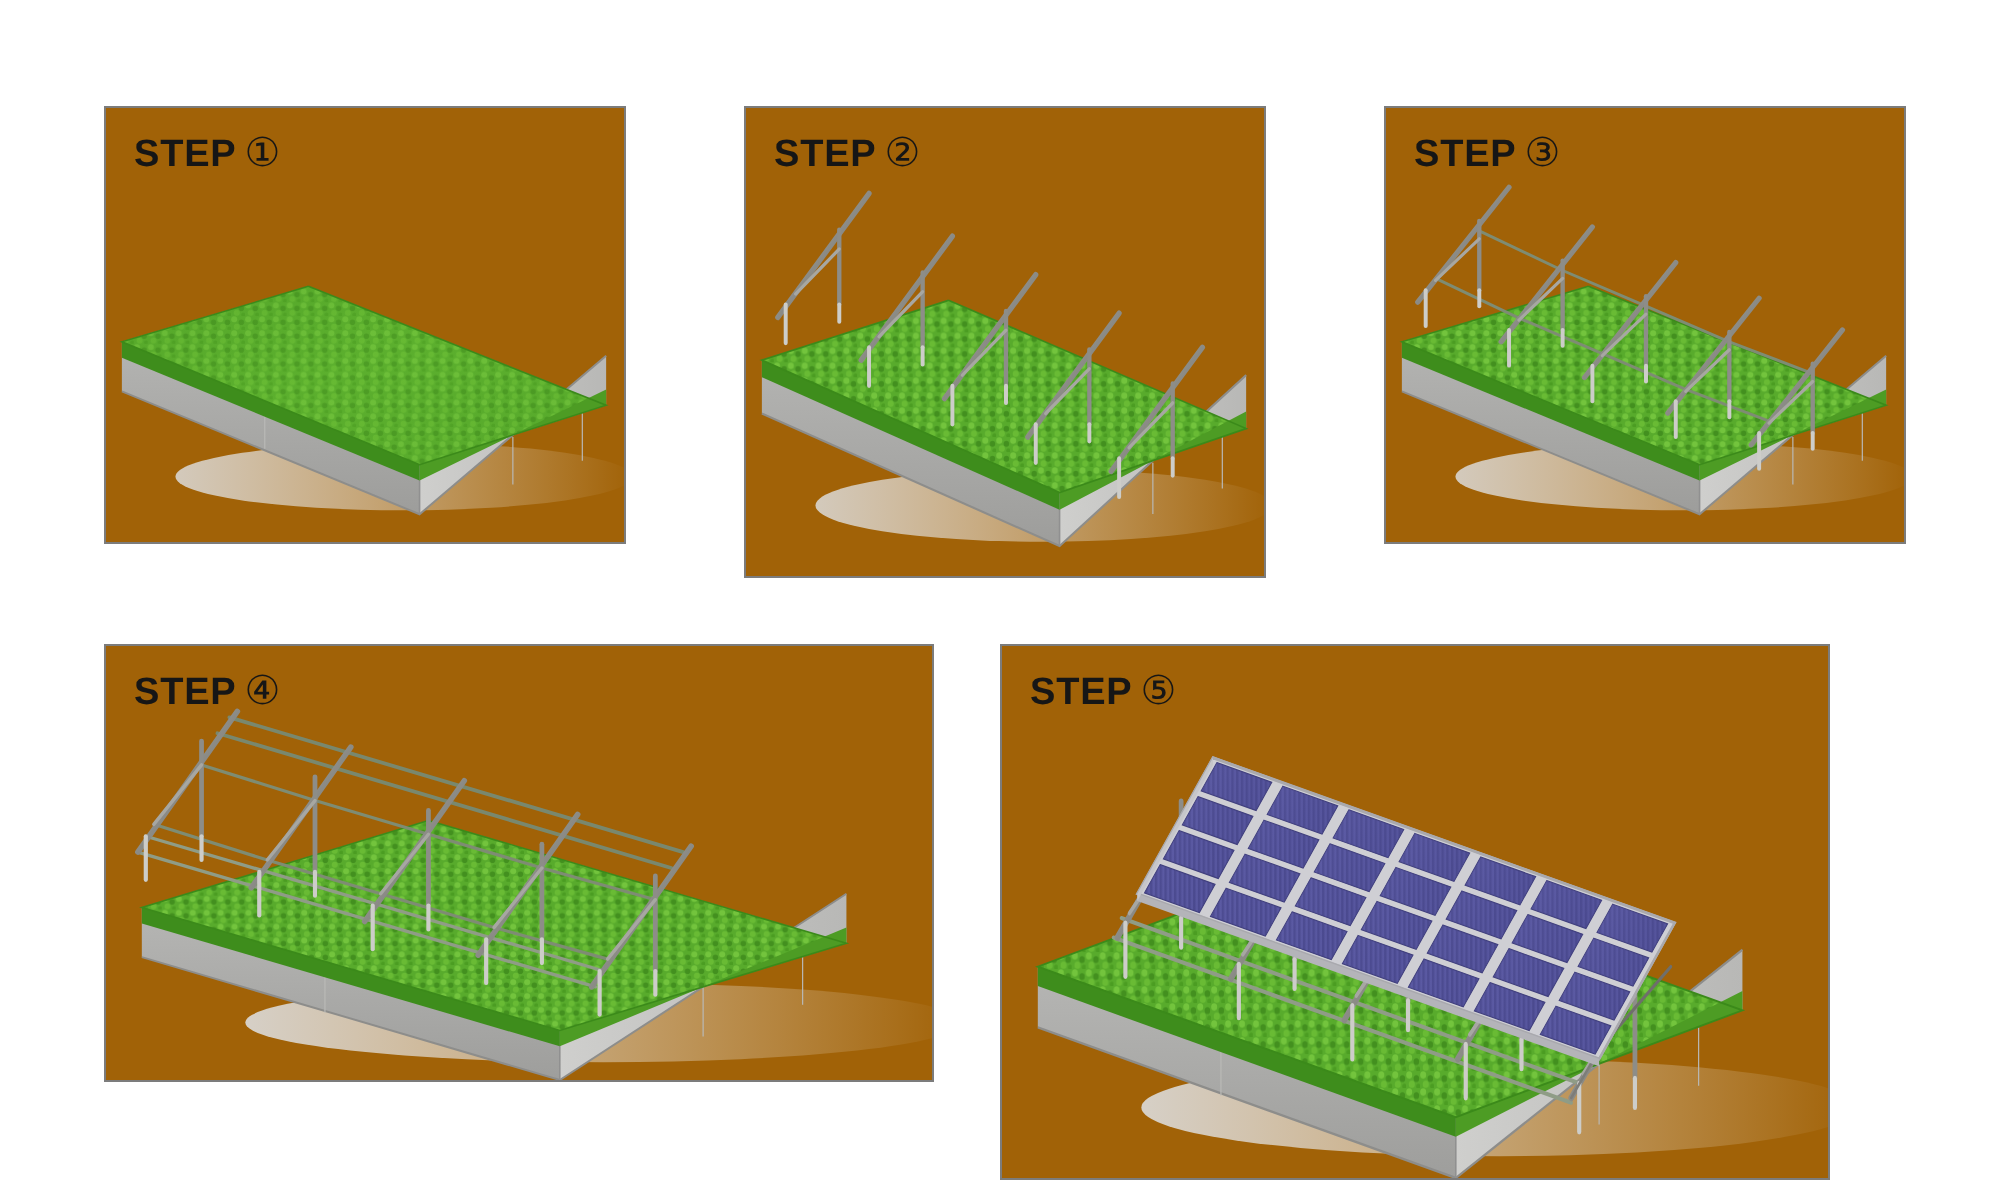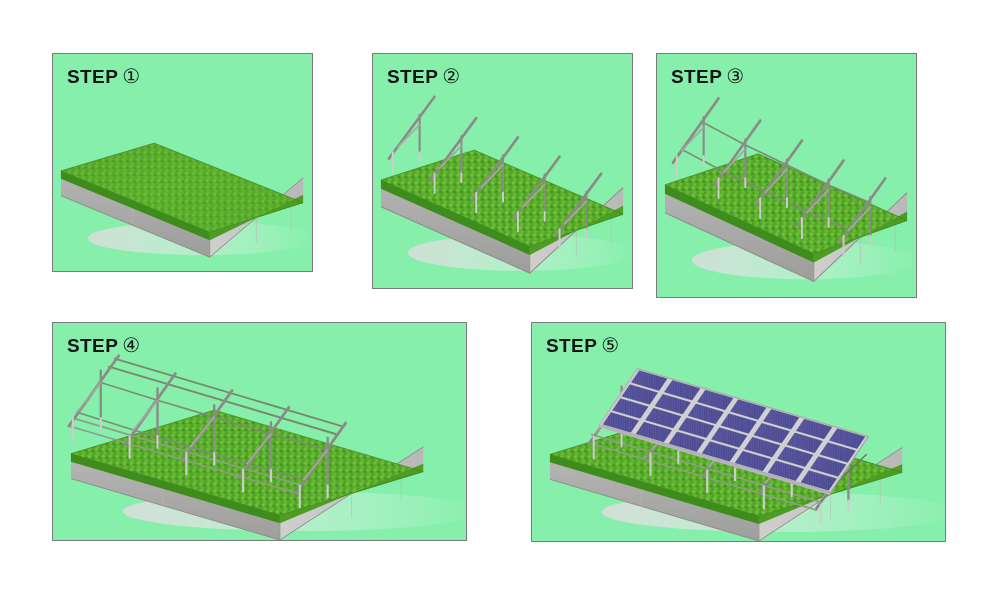--- a/index.html
+++ b/index.html
@@ -8,21 +8,21 @@
     background:#ffffff;
     font-family:"Liberation Sans", sans-serif;
     overflow:hidden;
     position:relative;
   }
   .stage{position:absolute;inset:0;}
 
   
   .panel{
     position:absolute;
-    background:#86efac;
+    background:#a16207;
     border:1.5px solid #7c7c7c;
     box-sizing:border-box;
     overflow:hidden;
     text-align:center;
   }
   .panel-label{
     position:absolute;
     left:14px; top:10px;
     font-size:19px;
     font-weight:700;
@@ -182,21 +182,21 @@
             <line x1="215" y1="129" x2="215" y2="164" stroke="#8d8d88" stroke-width="2.2"></line>
             <line x1="193" y1="159" x2="215" y2="138" stroke="#a7a7a2" stroke-width="1.6"></line>
             <line x1="188" y1="164" x2="188" y2="182" stroke="#cdcdc9" stroke-width="2"></line>
             <line x1="215" y1="164" x2="215" y2="172" stroke="#cdcdc9" stroke-width="2"></line>
           </g>
         </g>
       </svg>
     </div>
   </div>
 
-  <div class="panel" id="panel-2" style="left: 656px; top: 53px; width: 261px; height: 245px; border-color: rgb(124, 124, 124);">
+  <div class="panel" id="panel-2" style="left: 692px; top: 53px; width: 261px; height: 219px; border-color: rgb(124, 124, 124);">
     <div class="panel-label" style="color: rgb(22, 22, 22);">
       <span>STEP</span><span class="num">③</span>
     </div>
     <div class="scene">
       <svg viewBox="0 0 261 219" preserveAspectRatio="none">
         <defs>
           <linearGradient id="g3-front" x1="0" y1="0" x2="0" y2="1">
             <stop offset="0" stop-color="#b4b4b2"></stop>
               <stop offset="1" stop-color="#9d9d9b"></stop>
           </linearGradient>
@@ -389,21 +389,21 @@
             <line x1="276" y1="116" x2="276" y2="164" stroke="#8d8d88" stroke-width="2.4"></line>
             <line x1="252" y1="158" x2="276" y2="128" stroke="#a7a7a2" stroke-width="1.7"></line>
             <line x1="248" y1="164" x2="248" y2="186" stroke="#cdcdc9" stroke-width="2.1"></line>
             <line x1="276" y1="164" x2="276" y2="176" stroke="#cdcdc9" stroke-width="2.1"></line>
           </g>
         </g>
       </svg>
     </div>
   </div>
 
-  <div class="panel" id="panel-4" style="left: 531px; top: 322px; width: 415px; height: 220px; border-color: rgb(124, 124, 124);">
+  <div class="panel" id="panel-4" style="left: 500px; top: 322px; width: 415px; height: 268px; border-color: rgb(124, 124, 124);">
     <div class="panel-label" style="color: rgb(22, 22, 22);">
       <span>STEP</span><span class="num">⑤</span>
     </div>
     <div class="scene">
       <svg viewBox="0 0 415 219" preserveAspectRatio="none">
         <defs>
           <linearGradient id="g5-front" x1="0" y1="0" x2="0" y2="1">
             <stop offset="0" stop-color="#b6b6b4"></stop>
               <stop offset="1" stop-color="#9e9e9c"></stop>
           </linearGradient>

